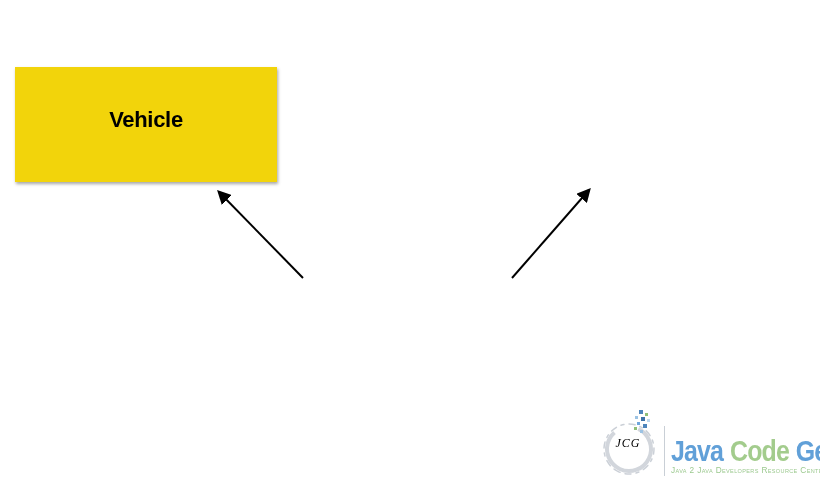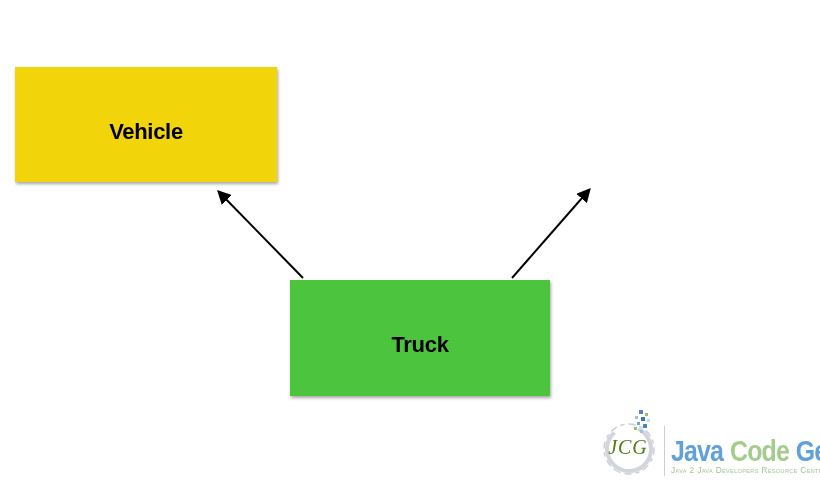--- a/index.html
+++ b/index.html
@@ -22,21 +22,21 @@
   }
 
   .node {
     position: absolute;
     text-align: center;
     font-weight: bold;
     font-size: 22px;
     letter-spacing: -0.3px;
     color: #000;
     box-shadow: 1px 2px 3px rgba(0,0,0,0.35);
-    padding-top: 52px;
+    padding-top: 40px;
   }
   .node-vehicle { left: 15px;  top: 67px; width: 262px; height: 115px; background: #F2D40B; }
   .node-machine { left: 497px; top: 65px; width: 259px; height: 117px; background: #F9910A; }
   .node-truck   { left: 290px; top: 280px; width: 260px; height: 116px; background: #4CC43E; }
 
   
   .logo {
     position: absolute;
     left: 598px; top: 404px;
     width: 220px; height: 82px;
@@ -48,23 +48,23 @@
     width: 62px; height: 78px;
     flex: 0 0 auto;
   }
   .logo-monogram {
     position: absolute;
     left: 0; top: 30px;
     width: 60px;
     text-align: center;
     font-family: "Liberation Serif", serif;
     font-style: italic;
-    font-size: 20px;
+    font-size: 12px;
     letter-spacing: 1px;
-    color: #4d7c0f;
+    color: #000000;
   }
   .logo-divider {
     width: 1px;
     height: 50px;
     background: #C9CFD6;
     margin: 12px 6px 0 4px;
     flex: 0 0 auto;
   }
   .logo-textblock { padding-top: 22px; }
   .logo-title {
@@ -101,23 +101,20 @@
     </defs>
     <line x1="303" y1="278" x2="219" y2="192" stroke="#000" stroke-width="2" marker-end="url(#arrowhead)"></line>
     <line x1="512" y1="278" x2="589" y2="190" stroke="#000" stroke-width="2" marker-end="url(#arrowhead)"></line>
   </svg>
 
   <div class="node node-vehicle" style="background-color: rgb(242, 212, 11);">
     <span>Vehicle</span>
   </div>
 
 
-  <div class="node node-truck" style="background-color: rgb(76, 196, 62);">
-    <span>Truck</span>
-  </div>
 
   <div class="logo">
     <div class="logo-emblem">
       <svg width="62" height="78" viewBox="0 0 62 78">
 
         <circle cx="31" cy="43" r="22" fill="none" stroke="#D2D6DC" stroke-width="4" stroke-dasharray="112 26" transform="rotate(-65 31 43)"></circle>
 
         <circle cx="31" cy="43" r="25" fill="none" stroke="#C5CBD3" stroke-width="1.5" stroke-dasharray="3 5 6 5" transform="rotate(120 31 43)" stroke-linecap="round" opacity="0.9"></circle>
 
         <g>

